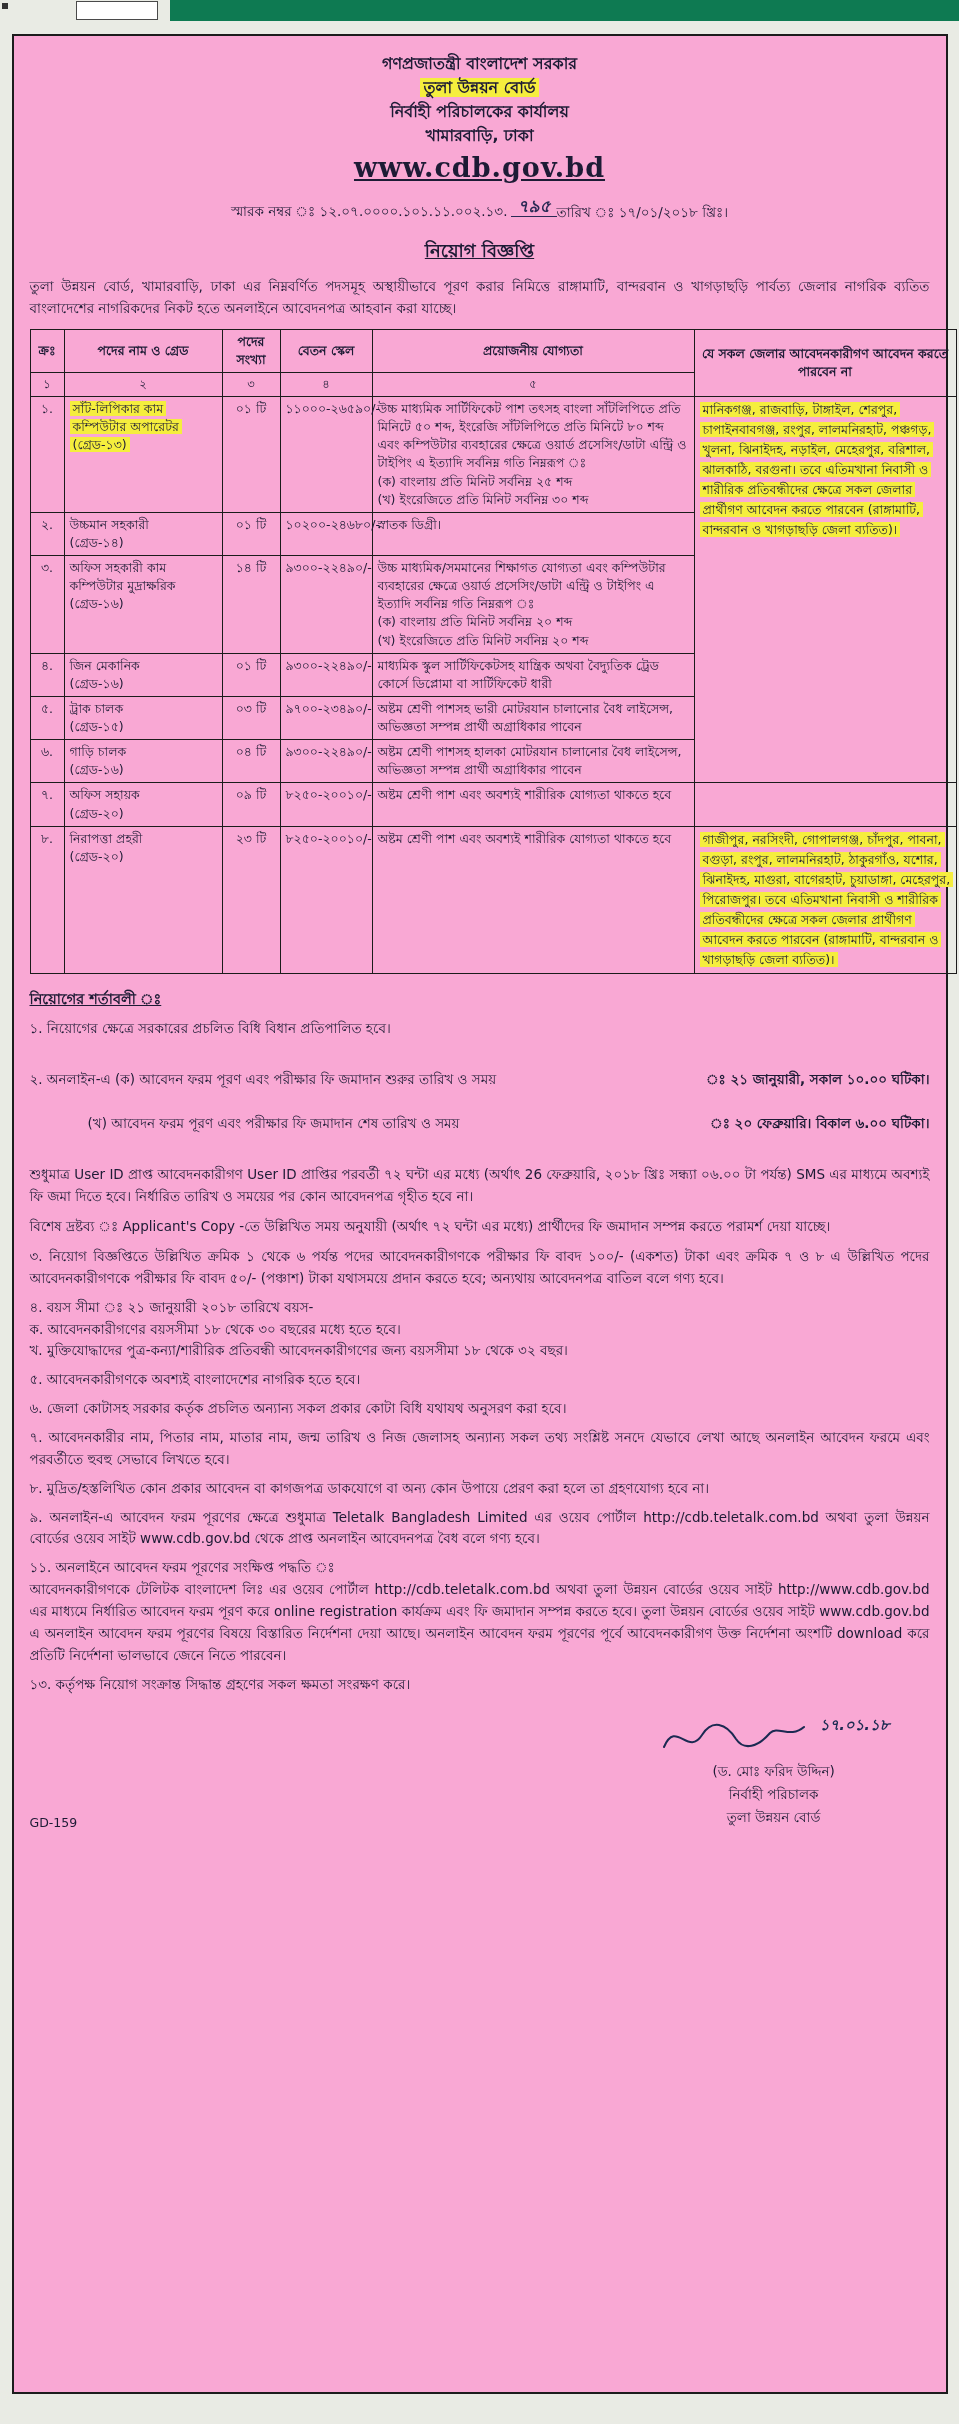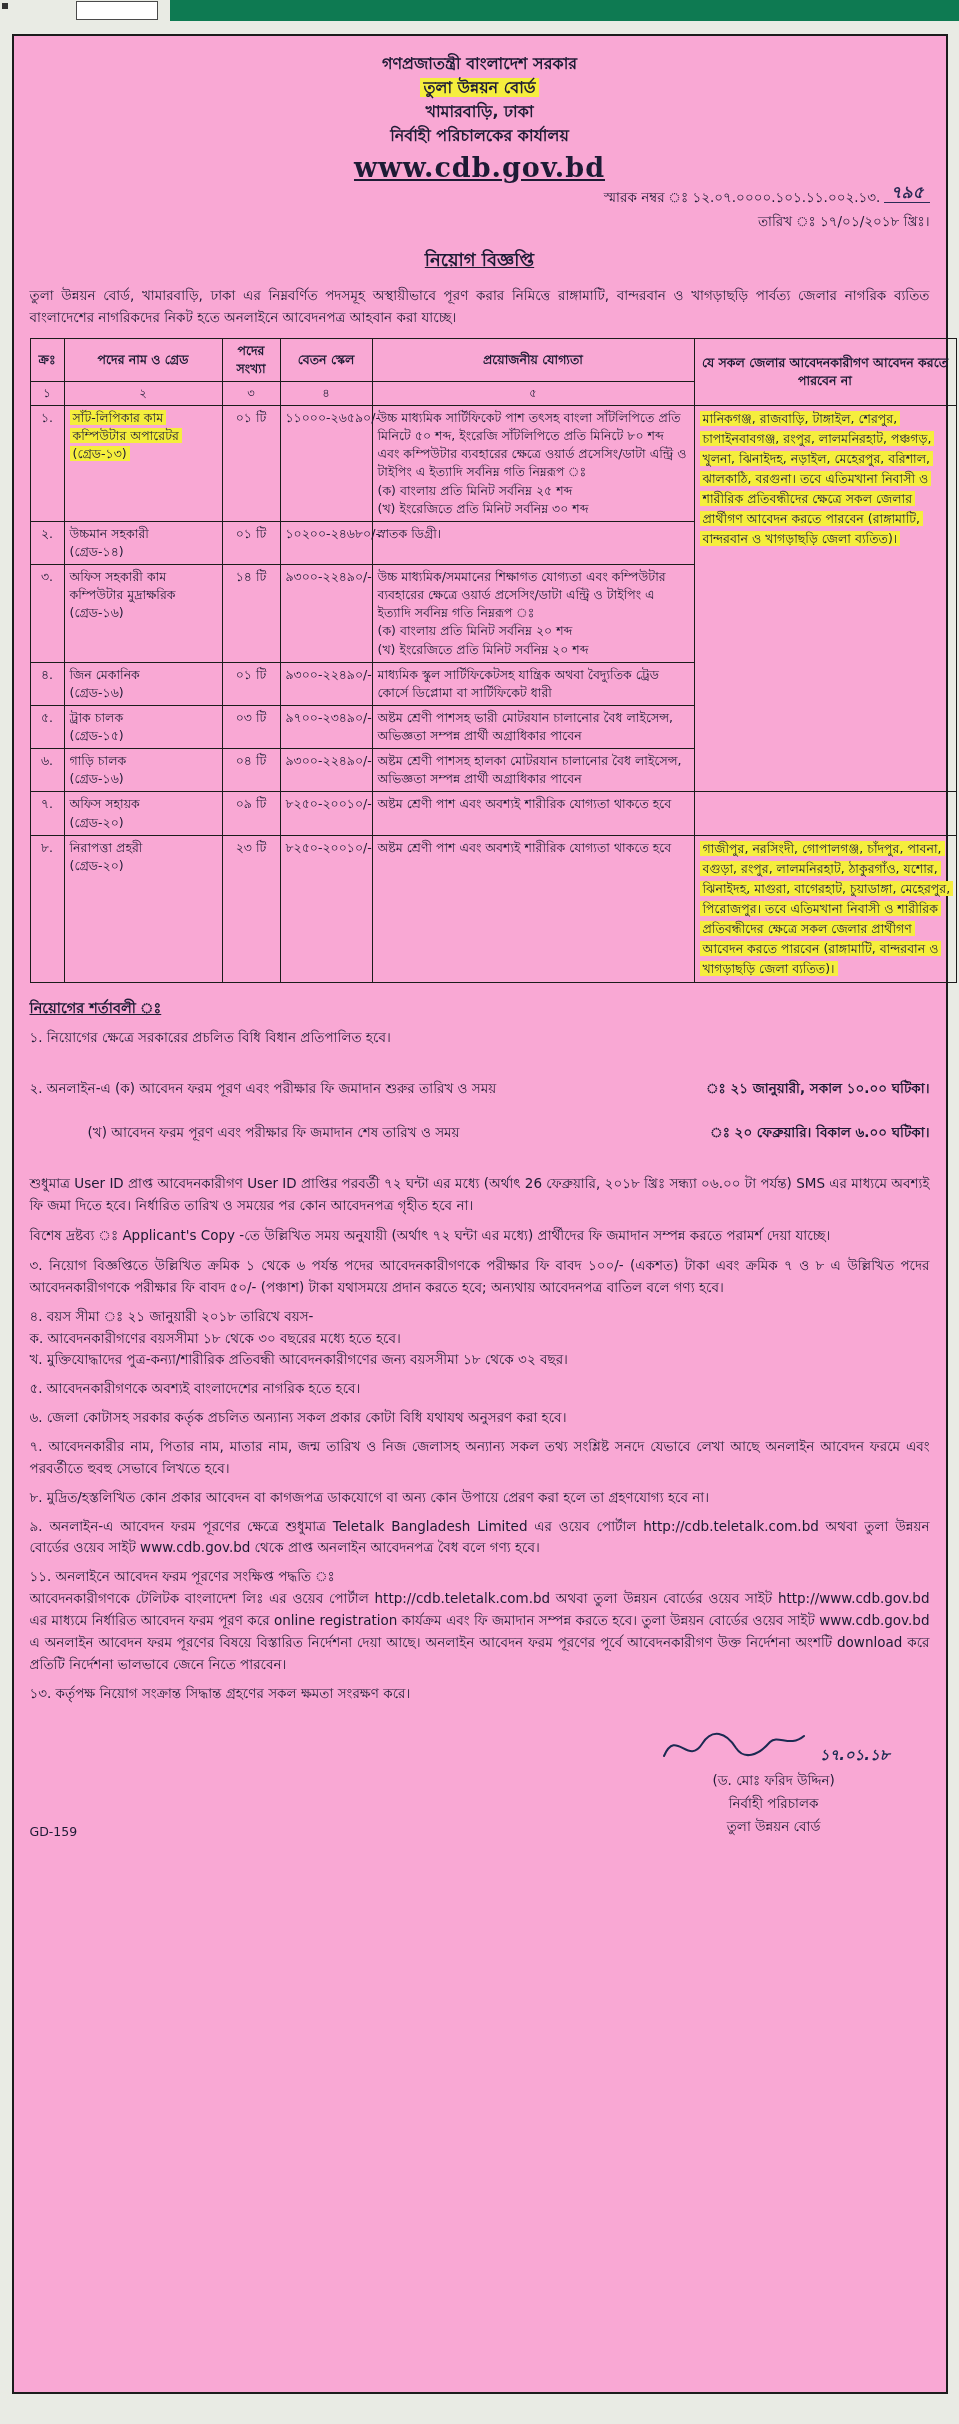--- a/index.html
+++ b/index.html
@@ -32,21 +32,21 @@
   }
   .center{text-align:center;}
   .hdr-line{font-weight:bold;font-size:16px;line-height:1.5;}
   .hl{background:var(--highlight);padding:0 3px;-webkit-box-decoration-break:clone;box-decoration-break:clone;}
   .website{
     font-family:"DejaVu Serif", serif;
     font-size:27px;font-weight:bold;
     text-decoration:underline;
     margin-top:4px;letter-spacing:1px;
   }
-  .memo-row{display:flex;justify-content:center;align-items:flex-end;font-size:13.5px;flex-direction:column;}
+  .memo-row{display:flex;justify-content:center;align-items:flex-end;margin-top:14px;font-size:13.5px;}
   .handwritten{font-style:italic;font-weight:bold;font-size:17px;color:#2a2a55;position:relative;top:-4px;margin-left:4px;border-bottom:1px solid #2a2a55;padding:0 6px;}
   .notice-title{text-align:center;font-weight:bold;font-size:18px;text-decoration:underline;margin:12px 0 8px;}
   .intro{font-size:13.5px;line-height:1.6;text-align:justify;}
 
   table.post-table{border-collapse:collapse;width:100%;margin-top:10px;table-layout:fixed;font-size:12.5px;}
   table.post-table col.c1{width:34px;}
   table.post-table col.c2{width:158px;}
   table.post-table col.c3{width:58px;}
   table.post-table col.c4{width:92px;}
   table.post-table col.c5{width:322px;}
@@ -68,41 +68,41 @@
   .t2-row{display:flex;justify-content:space-between;gap:24px;}
   .t2-left{flex:1;}
   .t2-indent{padding-left:58px;}
   .t2-right{font-weight:bold;white-space:nowrap;}
   .note{margin:8px 0;text-align:justify;}
   .note-special{margin:8px 0;text-align:justify;}
 
   .sig-footer{display:flex;justify-content:space-between;align-items:flex-end;margin-top:18px;}
   .gd-code{font-size:12.5px;}
   .sig-block{display:flex;flex-direction:column;align-items:center;margin-right:40px;}
-  .sig-scribble-wrap{display:flex;align-items:flex-end;gap:12px;}
+  .sig-scribble-wrap{display:flex;align-items:flex-start;gap:12px;}
   .sig-date{font-style:italic;font-weight:bold;color:#1b2a52;font-size:15px;}
   .sig-name{font-size:13.5px;margin-top:2px;}
   .sig-role{font-size:13.5px;}
 </style>
 </head>
 <body>
 
 <div class="topstrip">
   <div class="top-dot"></div>
   <div class="top-white-box"></div>
   <div class="top-green-bar"></div>
 </div>
 
 <div class="doc">
 
   <div class="center">
     <div class="hdr-line">গণপ্রজাতন্ত্রী বাংলাদেশ সরকার</div>
     <div class="hdr-line"><span class="hl">তুলা উন্নয়ন বোর্ড</span></div>
+    <div class="hdr-line">নির্বাহী পরিচালকের কার্যালয়</div>
     <div class="hdr-line">খামারবাড়ি, ঢাকা</div>
-    <div class="hdr-line">নির্বাহী পরিচালকের কার্যালয়</div>
     <div class="website">www.cdb.gov.bd</div>
   </div>
 
   <div class="memo-row">
     <div>
       <span>স্মারক নম্বর ঃ ১২.০৭.০০০০.১০১.১১.০০২.১৩.</span><span class="handwritten">৭৯৫</span>
     </div>
     <div>তারিখ ঃ ১৭/০১/২০১৮ খ্রিঃ।</div>
   </div>
 

